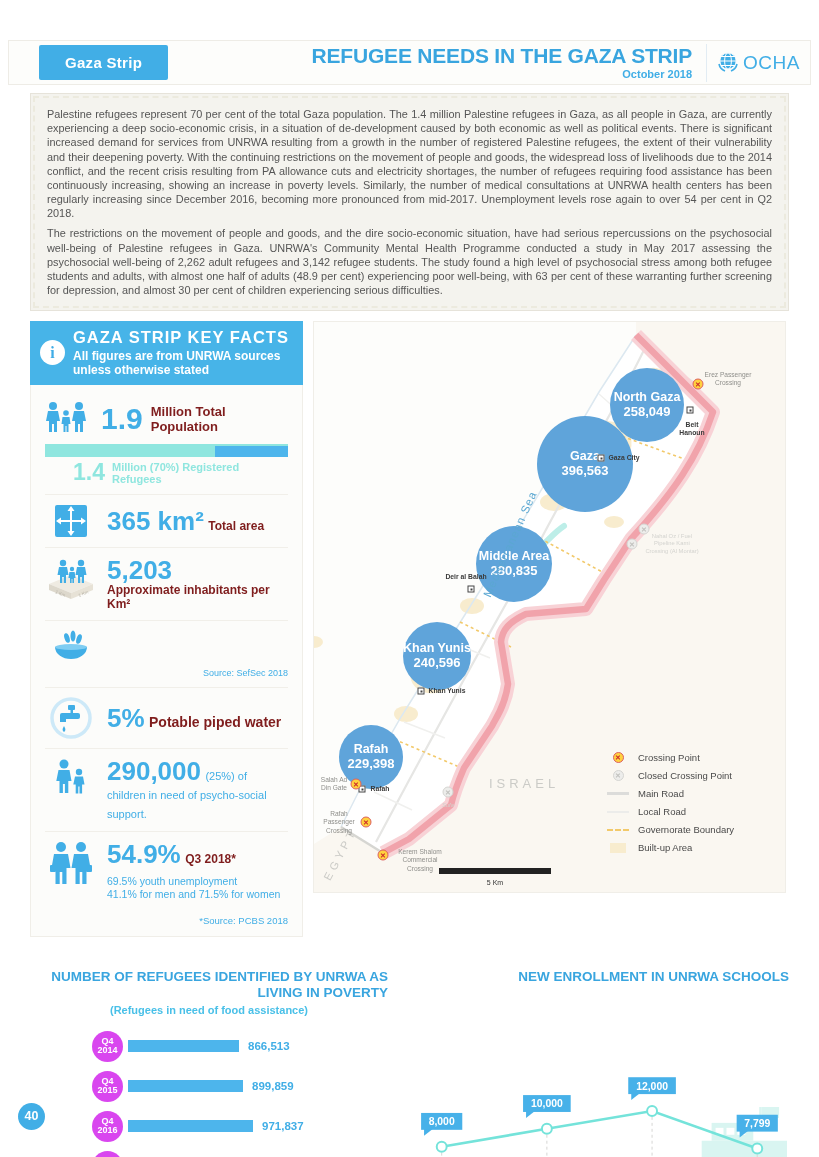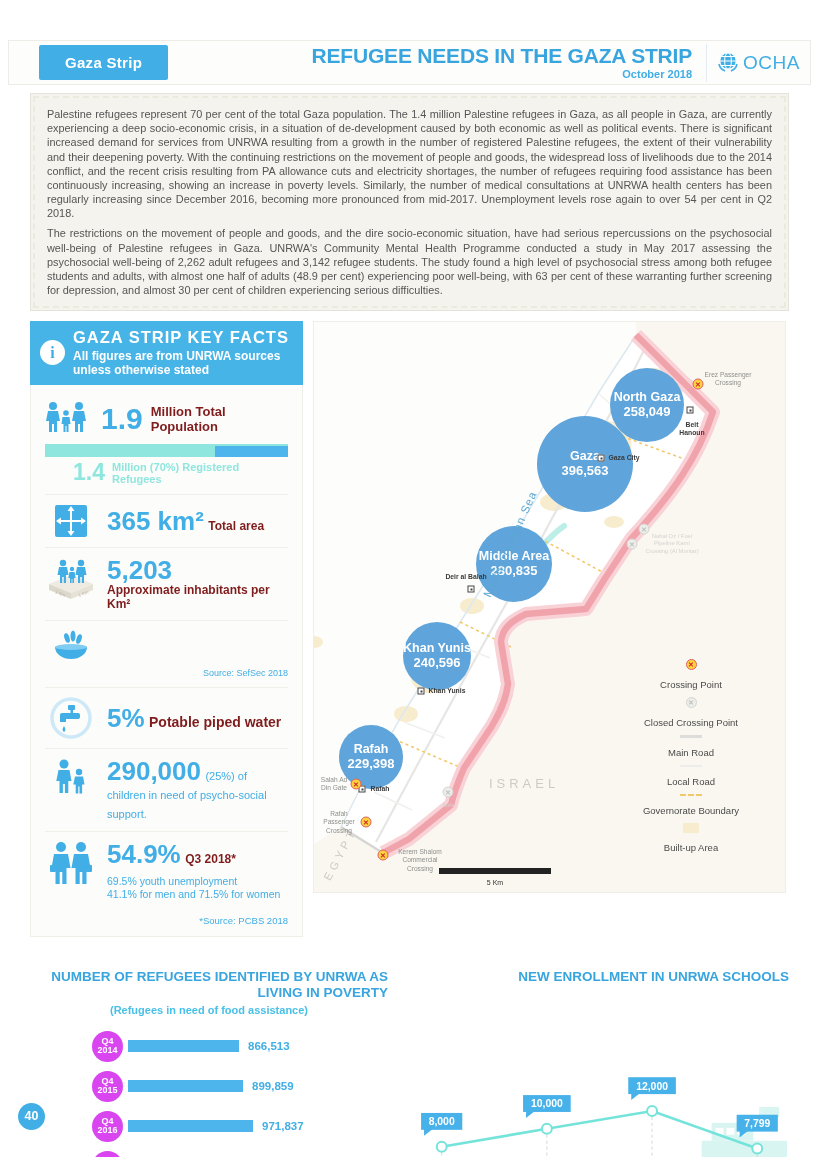--- a/index.html
+++ b/index.html
@@ -57,21 +57,21 @@
   .xp { width:11px; height:11px; border-radius:50%; background:#ffd23e; border:1px solid #dd6060; font-size:7px; line-height:9px; color:#cc2b2b; text-align:center; font-weight:bold; position:absolute; transform:translate(-50%,-50%); }
   .xp.closed { background:#ededeb; border-color:#d5d5d2; color:#c2c2bf; }
   .cross-label { color:#8f8f8b; font-size:6.6px; text-align:center; line-height:1.25; }
   .cross-label.faint { color:#d3d3cf; font-size:5.8px; }
   .geo-label { color:#cbcbc7; letter-spacing:4px; font-size:13px; }
   .sea-label { color:#5ba7d2; font-size:11.5px; letter-spacing:1px; white-space:nowrap; }
   .scalebar { position:absolute; width:112px; height:6px; background:#222; }
   .scale-text { color:#333; font-size:7px; text-align:center; }
 
   .legend { position:absolute; right:10px; bottom:32px; width:168px; }
-  .lg-row { display:flex; align-items:center; gap:9px; margin-bottom:7px;flex-direction:column; }
+  .lg-row { display:flex; gap:9px; margin-bottom:7px; }
   .lg-row .sw { min-width:22px; display:flex; justify-content:center; align-items:center; }
   .lg-label { color:#4a4a4a; font-size:9.5px; }
   .lg-x { position:static; transform:none; }
   .sw-road-main { width:22px; height:3px; background:#dcdcda; }
   .sw-road-local { width:22px; height:2px; background:#ececea; }
   .sw-bound { width:22px; height:0; border-top:2px dashed #f2c96a; }
   .sw-built { width:16px; height:10px; background:#f8ecce; }
 
   
   .charts-row { margin:8px 30px 0 30px; display:flex; gap:14px; }

